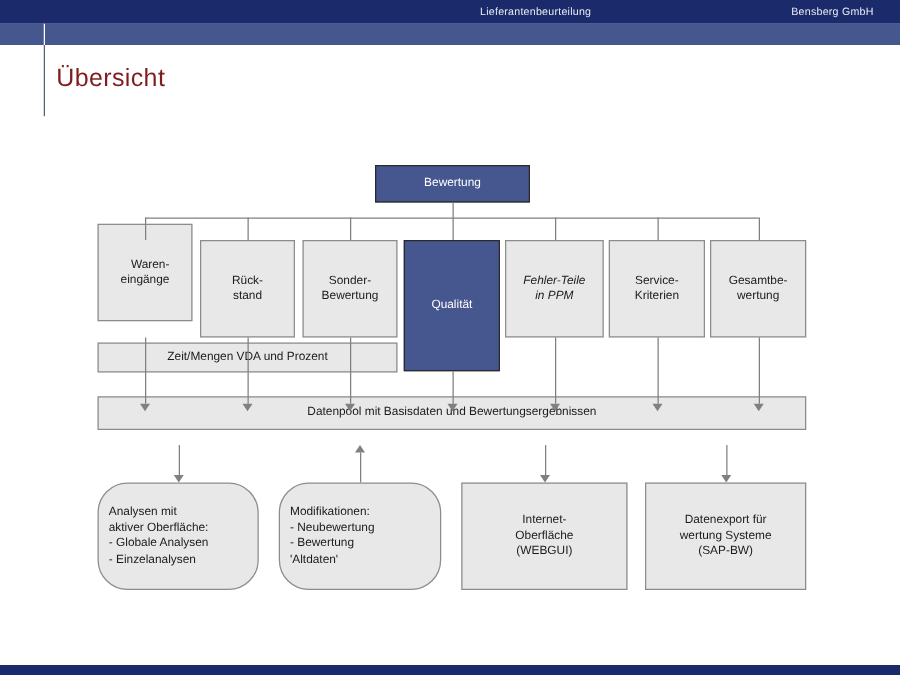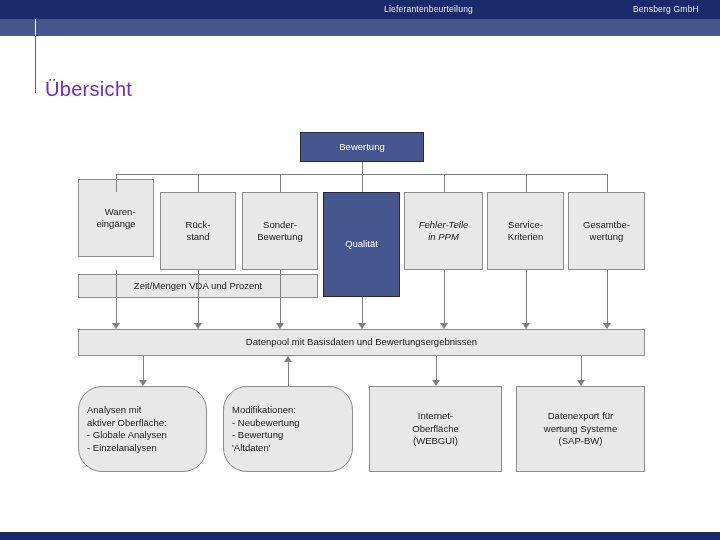--- a/index.html
+++ b/index.html
@@ -18,22 +18,22 @@
   .hdr-text{position:absolute;top:4px;color:#e9ecf5;font-size:8.5px;letter-spacing:.2px;white-space:nowrap;}
   #hdr-center{left:384px;}
   #hdr-right{left:633px;text-align:right;}
 
   
   .accent-rule{position:absolute;left:35px;top:19px;width:1px;height:74px;background:#55607e;}
   .accent-rule-white{position:absolute;left:35px;top:19px;width:1px;height:17px;background:#ffffff;}
 
   
   #page-title{
-    position:absolute;left:45px;top:78px;
-    font-size:20px;color:#6d28d9;letter-spacing:.3px;white-space:nowrap;
+    position:absolute;left:45px;top:52px;
+    font-size:20px;color:#7f1d1d;letter-spacing:.3px;white-space:nowrap;
   }
 
   
   .footer-bar{position:absolute;left:0;top:532px;width:720px;height:8px;background:#1b2a6b;}
 
   
   .node{
     position:absolute;box-sizing:border-box;
     display:flex;align-items:center;justify-content:center;
     text-align:center;font-size:9.5px;line-height:12.5px;
@@ -76,21 +76,21 @@
       <div class="node gray" style="left: 242px; top: 192px; width: 76px; height: 78px;">Sonder-
 Bewertung</div>
       <div class="node blue" style="left: 323px; top: 192px; width: 77px; height: 105px;">Qualität</div>
       <div class="node gray" style="left: 404px; top: 192px; width: 79px; height: 78px; font-style: italic;">Fehler-Teile
 in PPM</div>
       <div class="node gray" style="left: 487px; top: 192px; width: 77px; height: 78px;">Service-
 Kriterien</div>
       <div class="node gray" style="left: 568px; top: 192px; width: 77px; height: 78px;">Gesamtbe-
 wertung</div>
       <div class="node gray" style="left: 78px; top: 274px; width: 240px; height: 24px;">Zeit/Mengen VDA und Prozent</div>
-      <div class="node gray" style="left: 78px; top: 329px; width: 567px; height: 27px;">Datenpool mit Basisdaten und Bewertungsergebnissen</div>
+      <div class="node gray" style="left: 78px; top: 317px; width: 567px; height: 27px;">Datenpool mit Basisdaten und Bewertungsergebnissen</div>
       <div class="node gray left" style="left: 78px; top: 386px; width: 129px; height: 86px;">Analysen mit
 aktiver Oberfläche:
 - Globale Analysen
 - Einzelanalysen</div>
       <div class="node gray left" style="left: 223px; top: 386px; width: 130px; height: 86px;">Modifikationen:
 - Neubewertung
 - Bewertung
   'Altdaten'</div>
       <div class="node gray" style="left: 369px; top: 386px; width: 133px; height: 86px;">Internet-
 Oberfläche

